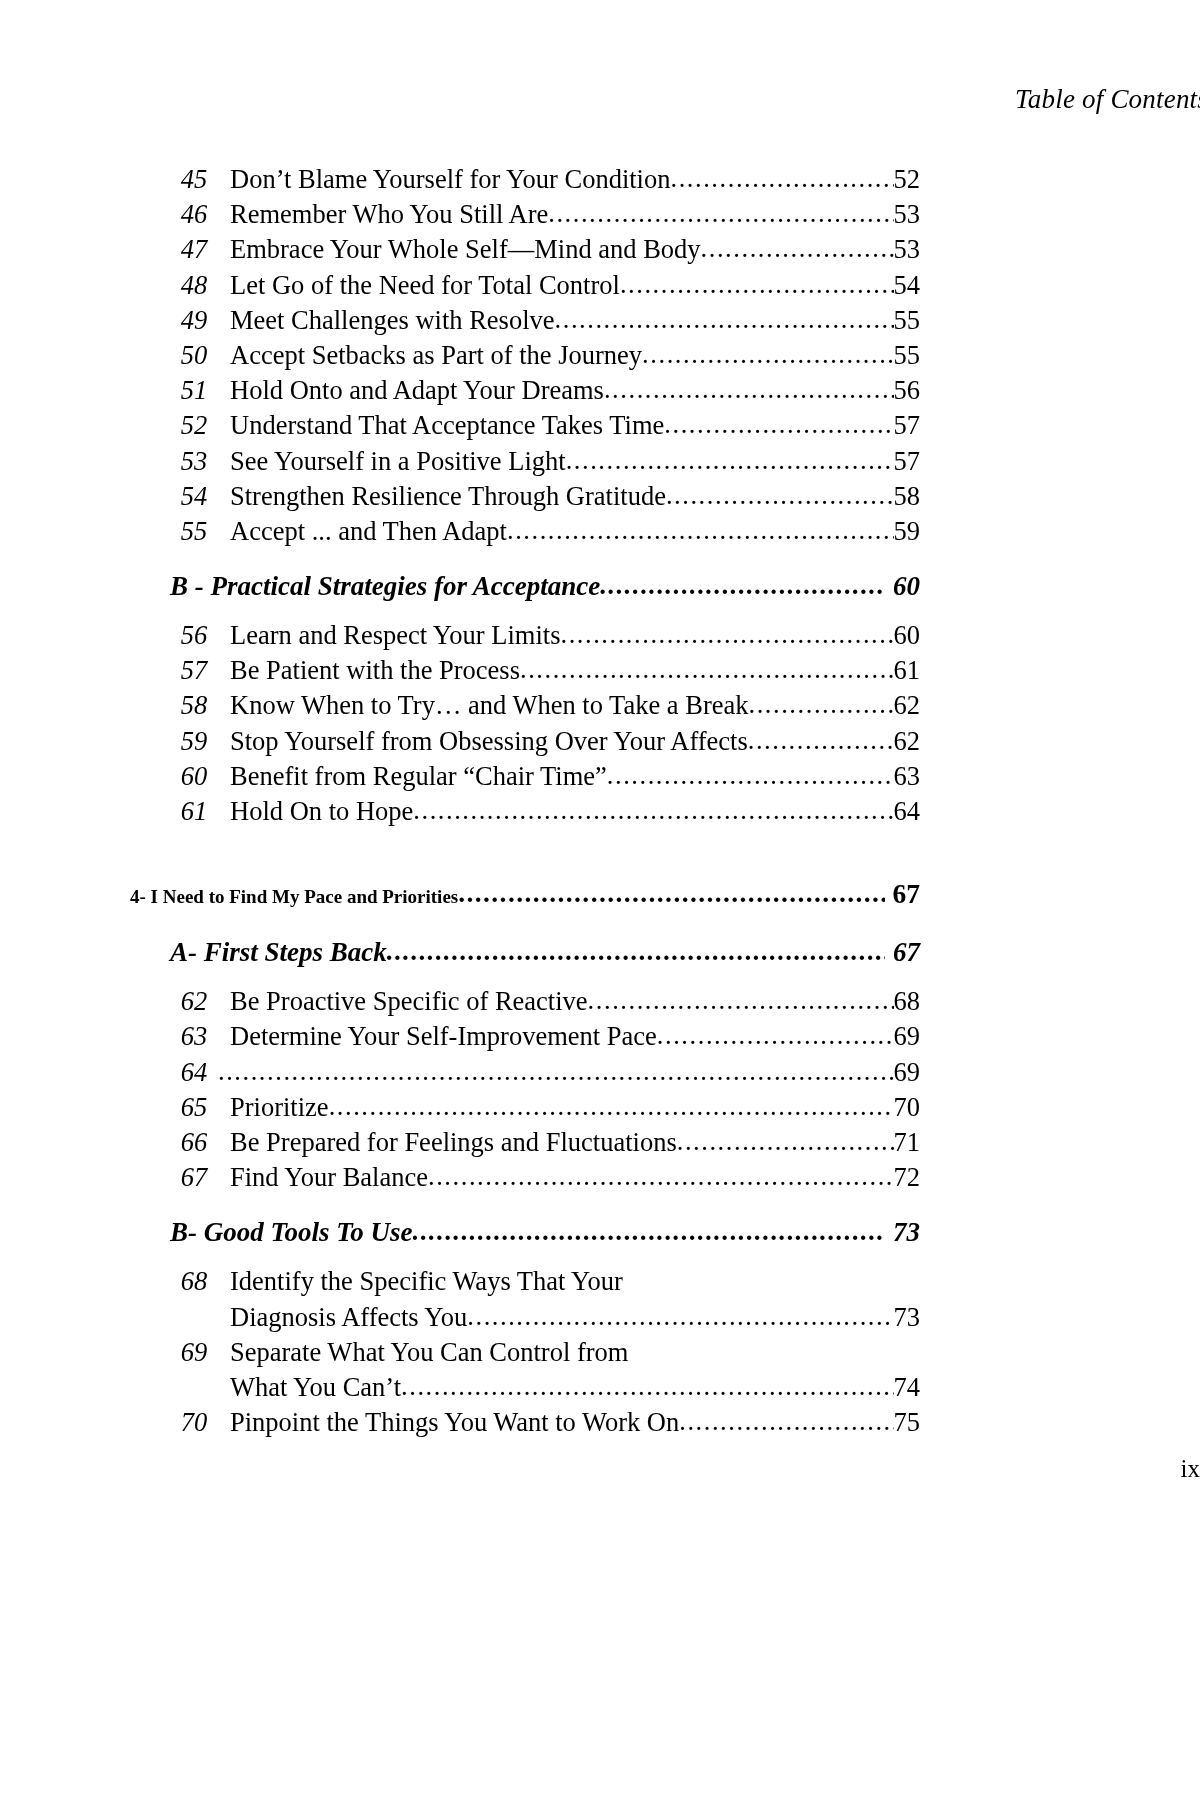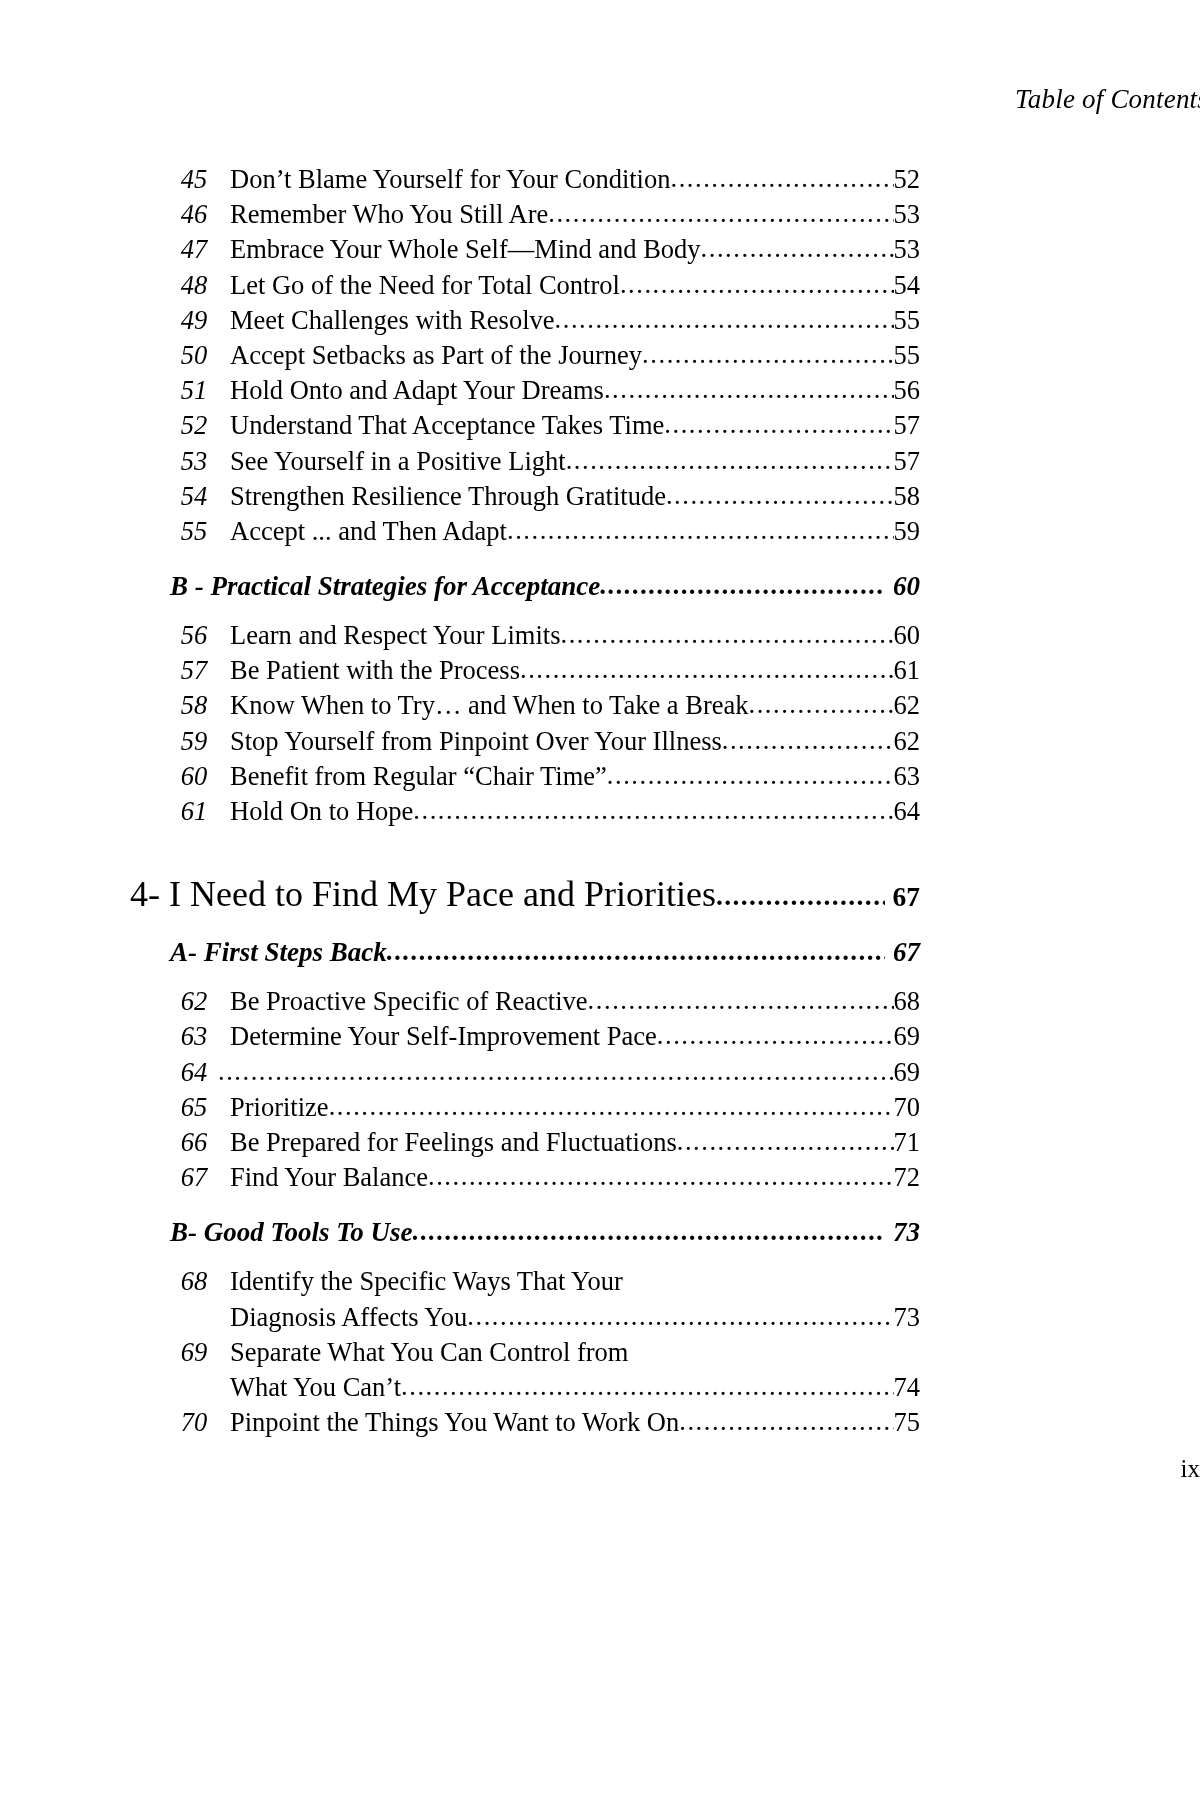--- a/index.html
+++ b/index.html
@@ -131,22 +131,22 @@
   }
 
   
   .chaphead {
     height: 42px;
     margin-top: 44px;
     margin-bottom: 14px;
   }
   .chaphead .title {
     flex: 0 0 auto;
-    font-weight: normal;
-    font-size: 36px;
+    font-weight: bold;
+    font-size: 19px;
     line-height: 42px;
   }
   .chaphead .dots {
     flex: 1 1 auto;
     overflow: hidden;
     font-weight: bold;
     font-size: 27.5px;
     line-height: 42px;
     letter-spacing: 1.4px;
     transform: translateY(-1px);
@@ -263,21 +263,21 @@
         <span class="pg">61</span>
       </div>
       <div class="row entry">
         <span class="num">58</span>
         <span class="title">Know When to Try… and When to Take a Break </span>
         <span class="dots">............................................................................................................................................</span>
         <span class="pg">62</span>
       </div>
       <div class="row entry">
         <span class="num">59</span>
-        <span class="title">Stop Yourself from Pinpoint Over Your Illness </span>
+        <span class="title">Stop Yourself from Obsessing Over Your Affects </span>
         <span class="dots">............................................................................................................................................</span>
         <span class="pg">62</span>
       </div>
       <div class="row entry">
         <span class="num">60</span>
         <span class="title">Benefit from Regular “Chair Time”</span>
         <span class="dots">............................................................................................................................................</span>
         <span class="pg">63</span>
       </div>
       <div class="row entry">

